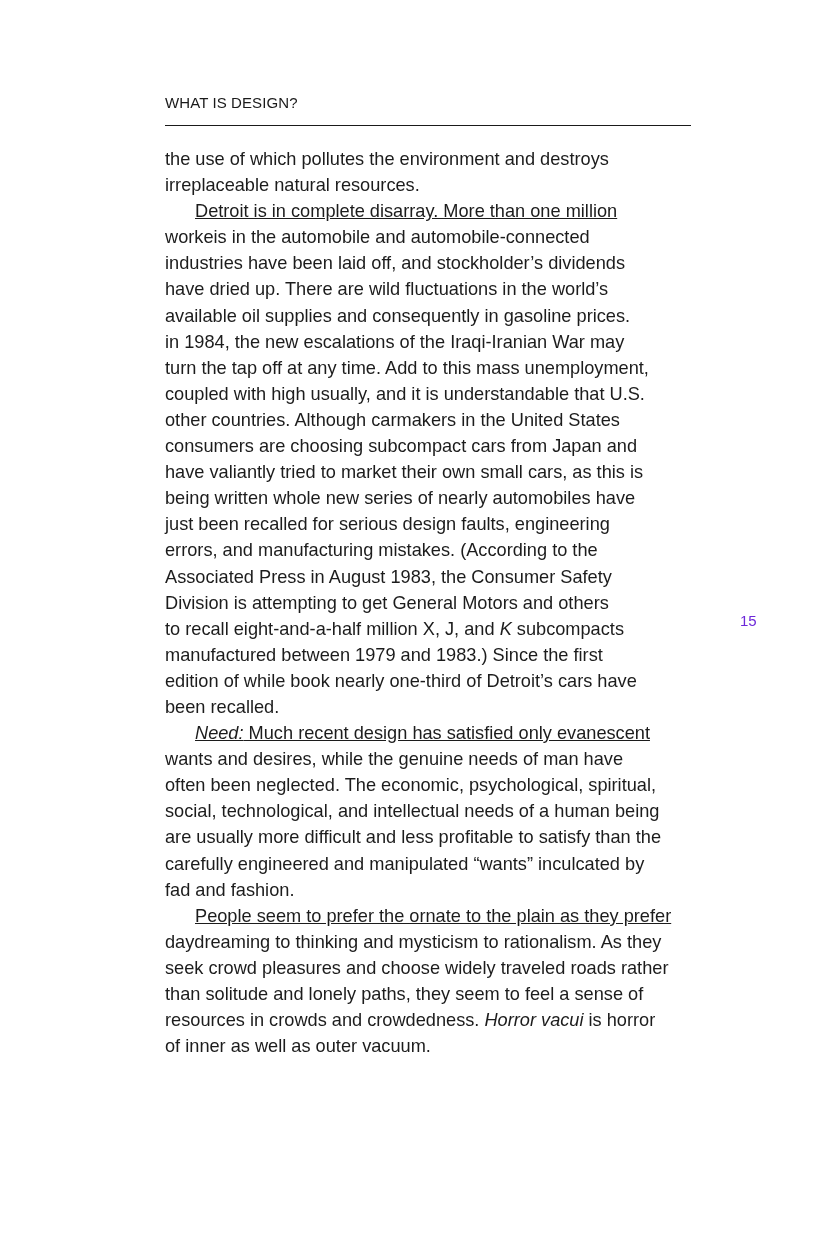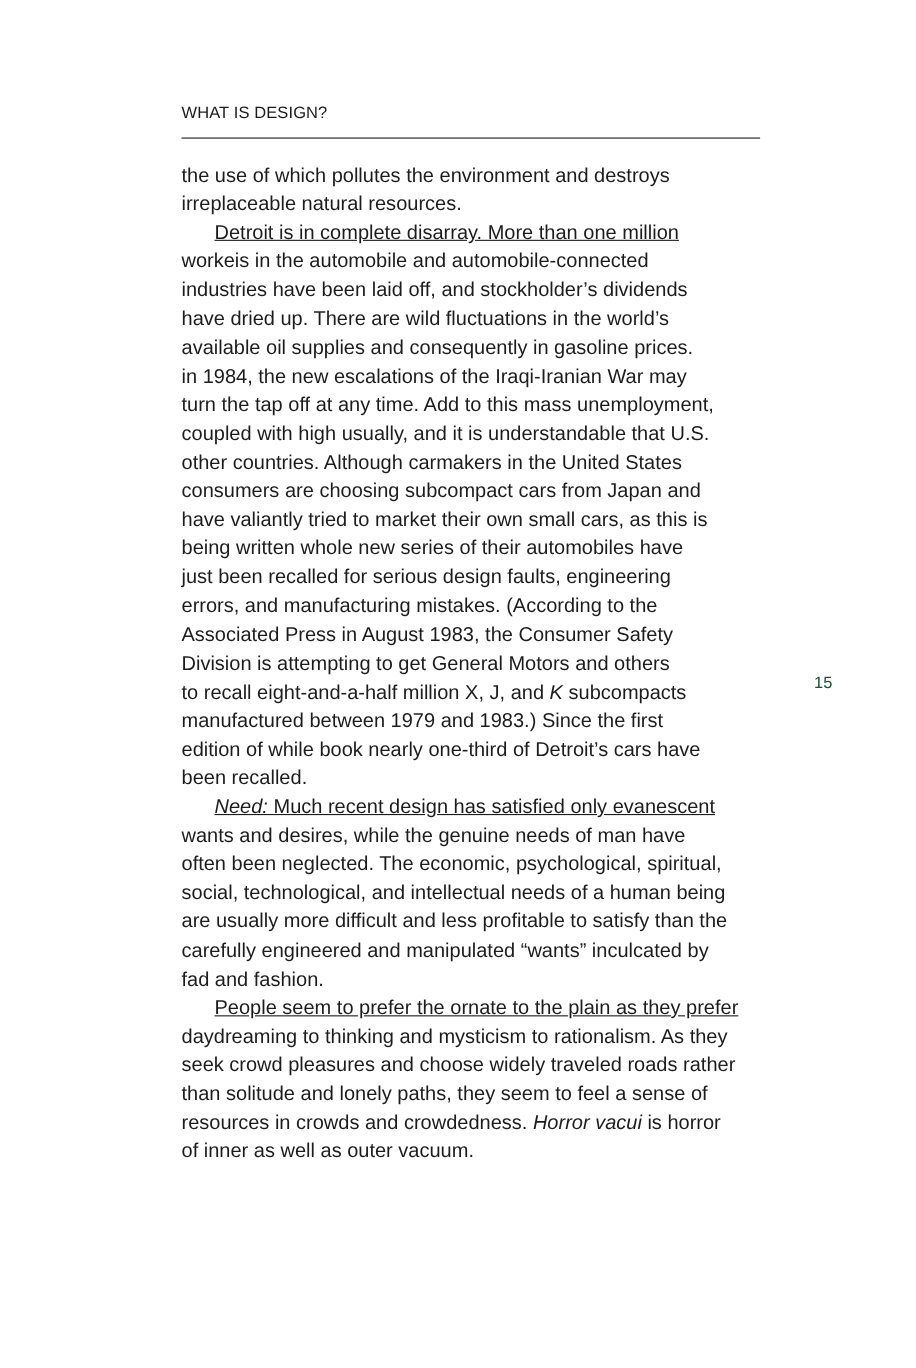--- a/index.html
+++ b/index.html
@@ -57,21 +57,21 @@
       text-decoration: underline;
     }
     .line em, .line .ital {
       font-style: italic;
     }
     .page-number {
       position: absolute;
       left: 728px;
       top: 612px;
       font-size: 15px;
-      color: #14532d;
+      color: #6d28d9;
     }
   </style>
 </head>
 <body>
 
 <div class="page">
 
   <div class="running-head">WHAT IS DESIGN?</div>
   <div class="head-rule"></div>
 
@@ -87,21 +87,21 @@
       <span class="line">workeis in the automobile and automobile-connected</span>
       <span class="line">industries have been laid off, and stockholder’s dividends</span>
       <span class="line">have dried up. There are wild fluctuations in the world’s</span>
       <span class="line">available oil supplies and consequently in gasoline prices.</span>
       <span class="line">in 1984, the new escalations of the Iraqi-Iranian War may</span>
       <span class="line">turn the tap off at any time. Add to this mass unemployment,</span>
       <span class="line">coupled with high usually, and it is understandable that U.S.</span>
       <span class="line">other countries. Although carmakers in the United States</span>
       <span class="line">consumers are choosing subcompact cars from Japan and</span>
       <span class="line">have valiantly tried to market their own small cars, as this is</span>
-      <span class="line">being written whole new series of their automobiles have</span>
+      <span class="line">being written whole new series of nearly automobiles have</span>
       <span class="line">just been recalled for serious design faults, engineering</span>
       <span class="line">errors, and manufacturing mistakes. (According to the</span>
       <span class="line">Associated Press in August 1983, the Consumer Safety</span>
       <span class="line">Division is attempting to get General Motors and others</span>
       <span class="line"><span>to recall eight-and-a-half million X, J, and </span><em>K</em><span> subcompacts</span></span>
       <span class="line">manufactured between 1979 and 1983.) Since the first</span>
       <span class="line">edition of while book nearly one-third of Detroit’s cars have</span>
       <span class="line">been recalled.</span>
     </div>
 

